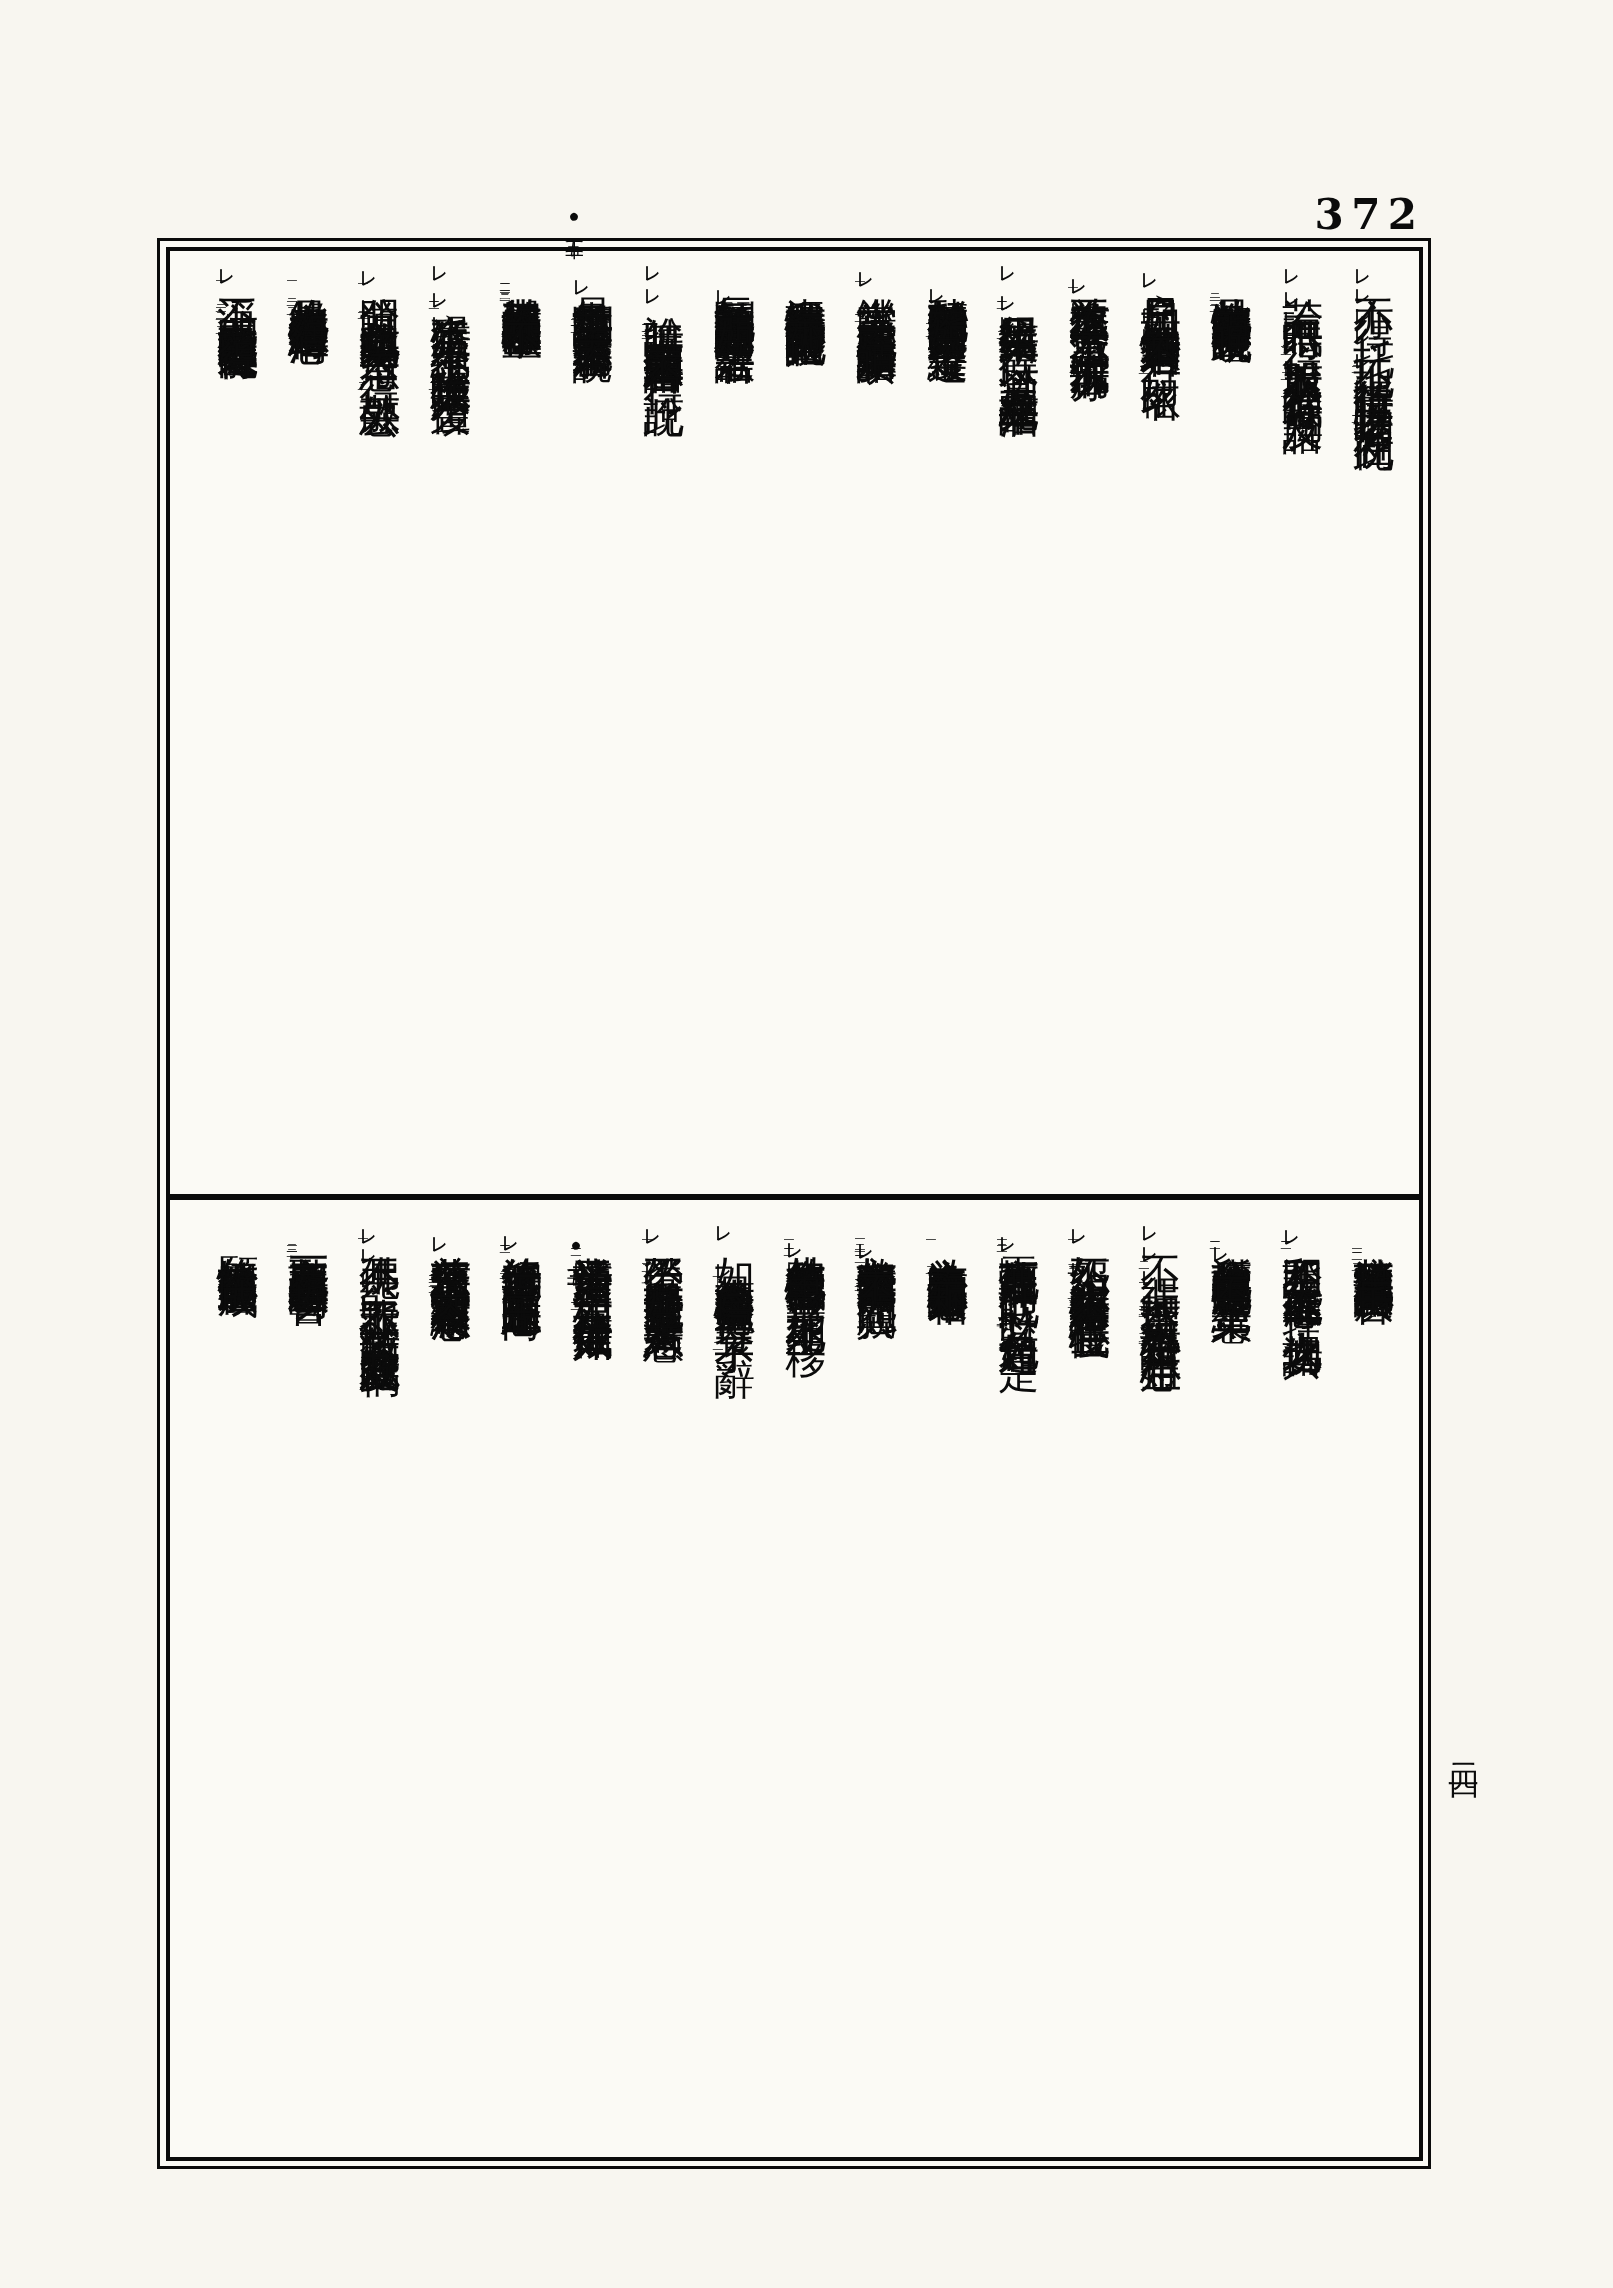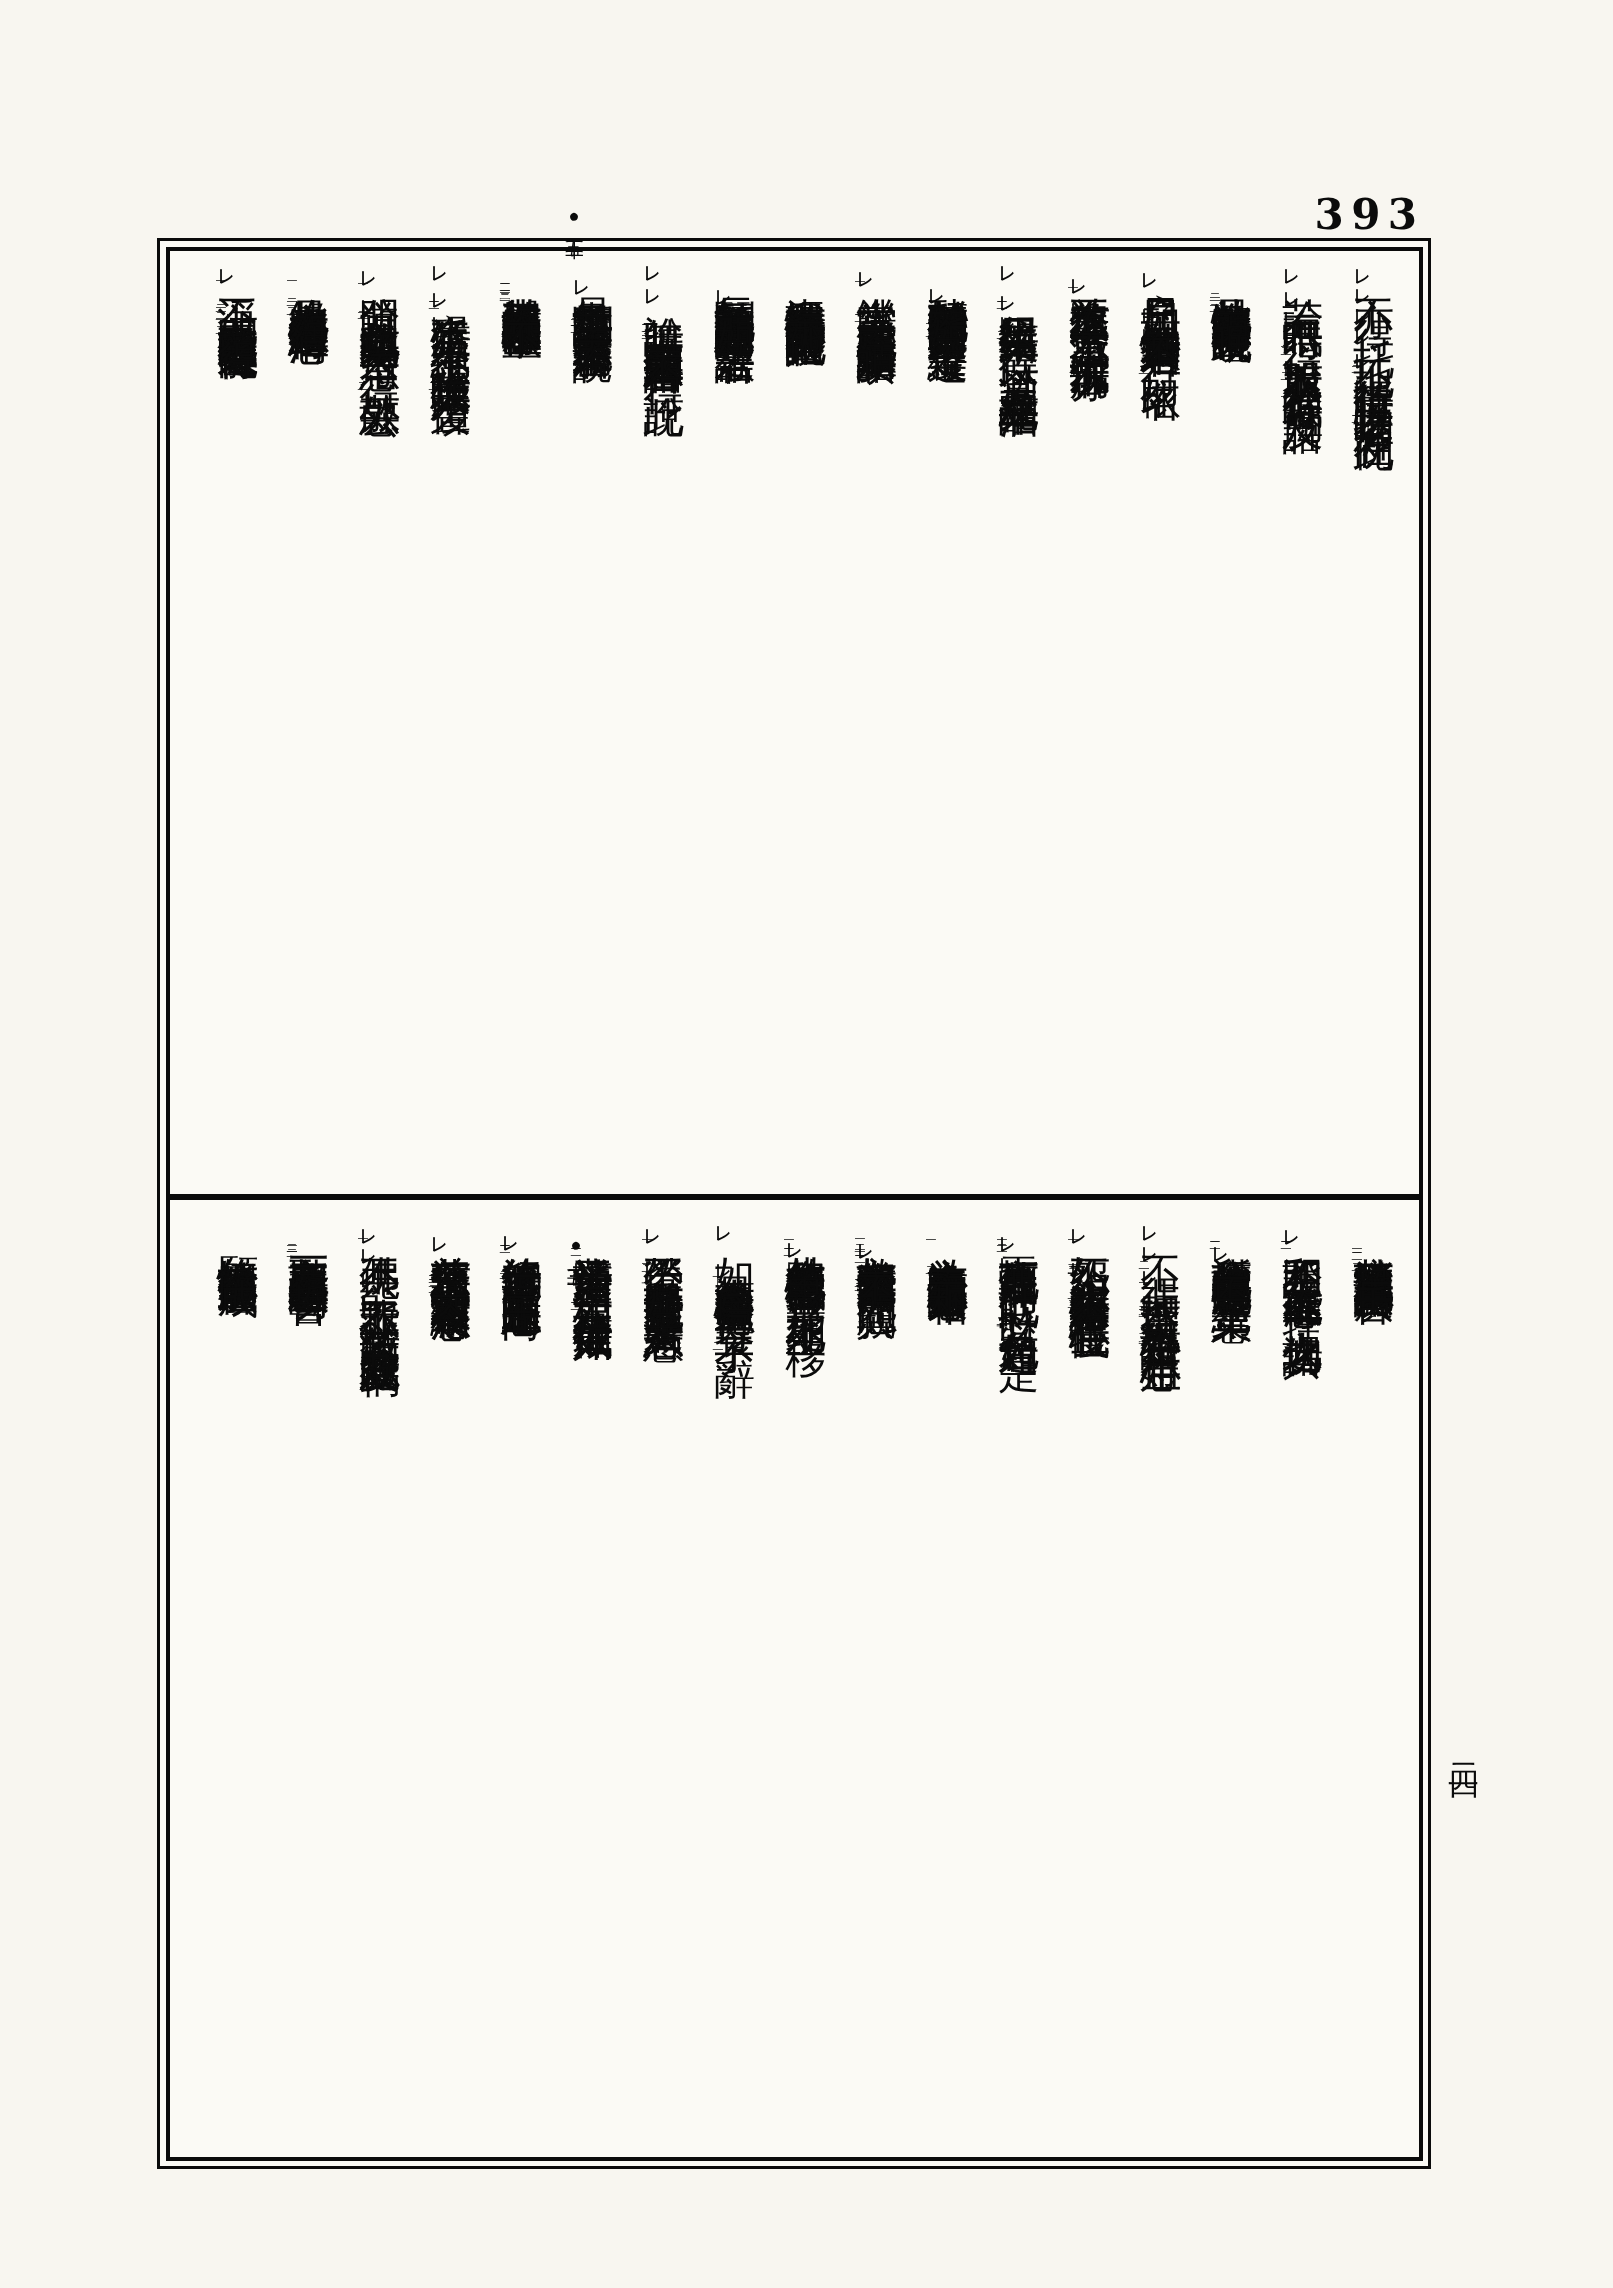--- a/index.html
+++ b/index.html
@@ -53,21 +53,21 @@
   }
   .margin-note{
     position:absolute;left:1442px;top:1741px;
     writing-mode:vertical-rl;text-orientation:upright;
     font-size:31px;letter-spacing:5.5px;
   }
 </style>
 </head>
 <body>
 
-<div class="page-number">393</div>
+<div class="page-number">372</div>
 
 <div class="frame">
   <div class="frame-inner">
     <div class="vblock upper" id="upper-block">
         <div class="col">亦不<span class="kaeriten">㆑</span>得<span class="kaeriten">㆑</span>托<span class="kaeriten">㆑</span>地不<span class="kaeriten">㆑</span>得<span class="kaeriten">㆓</span>欹睡倚<span class="kaeriten">㆒</span><span class="kaeriten">㆑</span>物唯老病不<span class="kaeriten">㆑</span>在<span class="kaeriten">㆓</span>此例<span class="kaeriten">㆒</span></div>
         <div class="col">若論<span class="kaeriten">㆑</span>眠時不<span class="kaeriten">㆑</span>得<span class="kaeriten">㆑</span>脫<span class="kaeriten">㆓</span>衣服<span class="kaeriten">㆒</span>亦不<span class="kaeriten">㆑</span>得<span class="kaeriten">㆓</span>仰眠舒<span class="kaeriten">㆑</span>脚及語<span class="kaeriten">㆒</span></div>
         <div class="col">此是放逸懈怠唯除<span class="kaeriten">㆓</span>老病及困時<span class="kaeriten">㆒</span>即暫得<span class="kaeriten">㆓</span>苦策懃<span class="kaeriten">㆒</span>晚眠</div>
         <div class="col">早起日々如<span class="kaeriten">㆑</span>健神情變利智惠日々增若不<span class="kaeriten">㆑</span>行<span class="kaeriten">㆑</span>依即名<span class="kaeriten">㆓</span></div>
         <div class="col">放逸不信之人<span class="kaeriten">㆒</span>罪復不<span class="kaeriten">㆑</span>滅萬事不<span class="kaeriten">㆑</span>成何況病苦亦不</div>
         <div class="col"><span class="kaeriten">㆑</span>得<span class="kaeriten">㆓</span>往生<span class="kaeriten">㆒</span>第二口業不<span class="kaeriten">㆑</span>得<span class="kaeriten">㆓</span>飲<span class="kaeriten">㆑</span>酒食<span class="kaeriten">㆑</span>完及五辛糟醋酒</div>

